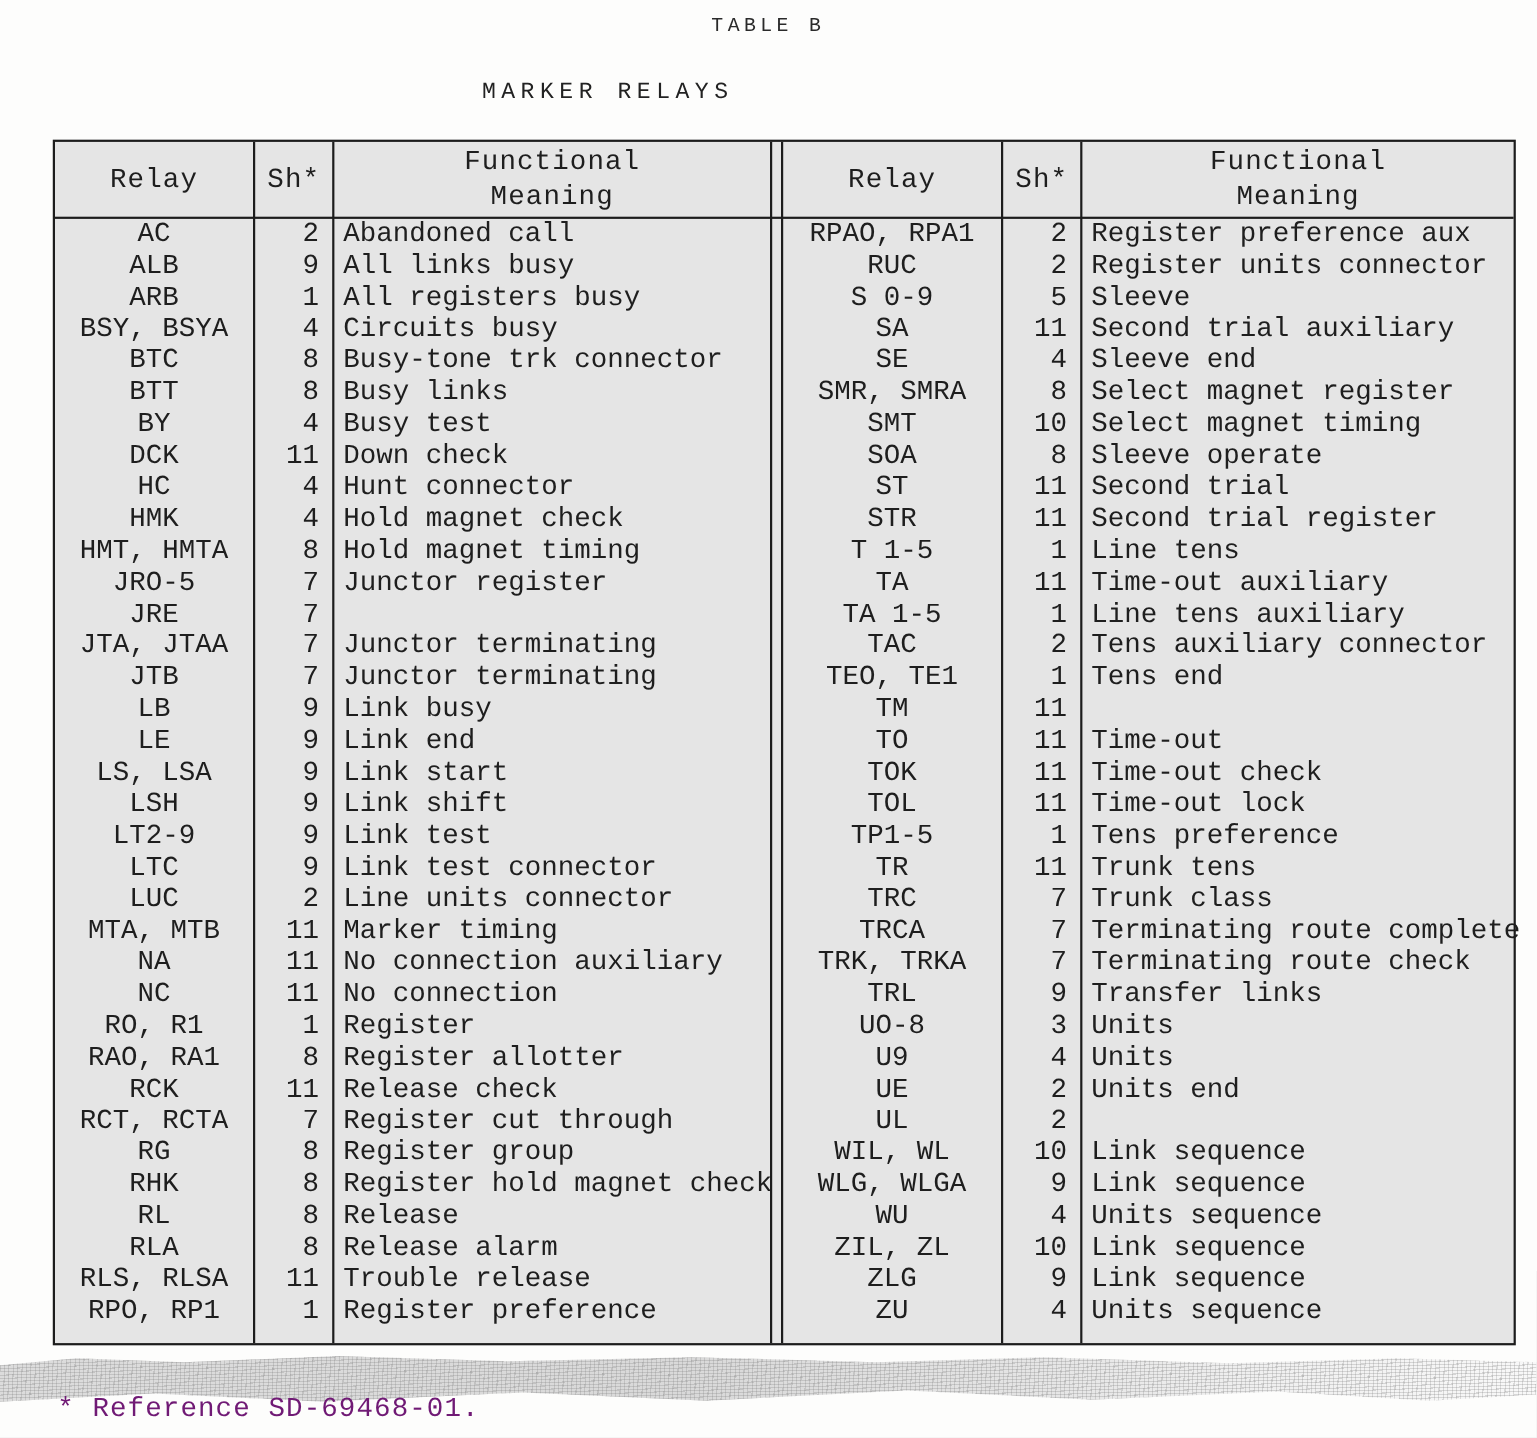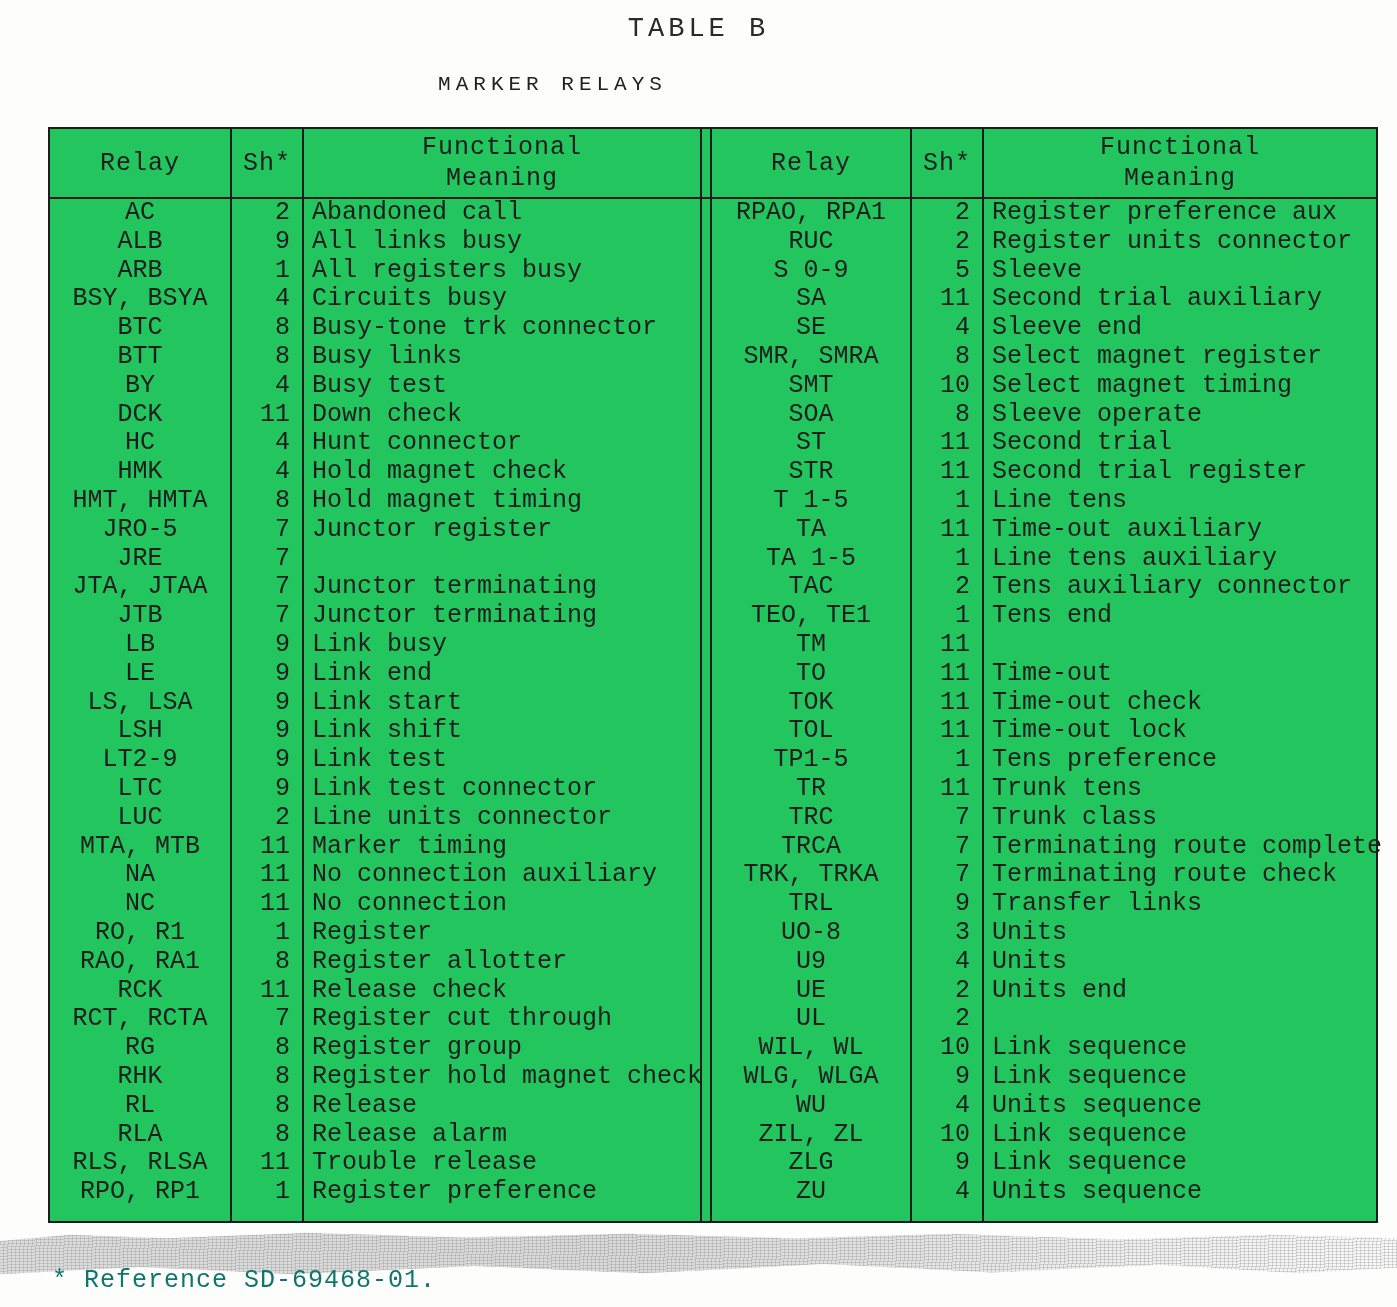--- a/index.html
+++ b/index.html
@@ -5,34 +5,34 @@
   html,body{margin:0;padding:0;}
   body{
     width:1397px;height:1307px;position:relative;
     background:#fdfdfc;
     font-family:"Liberation Mono","DejaVu Sans Mono",monospace;
     color:#1e1e1e;
     overflow:hidden;
   }
   .doc-title{
     position:absolute;top:14px;left:0;width:1397px;
-    text-align:center;font-size:27px;letter-spacing:4px;
+    text-align:center;font-size:18px;letter-spacing:4px;
     color:#2a2a2a;
   }
   .doc-subtitle{
     position:absolute;top:73px;left:0;width:1105px;
     text-align:center;font-size:21px;letter-spacing:5px;
     color:#222;
   }
   .relay-table{
     position:absolute;left:48px;top:127px;width:1330px;height:1096px;
     border:2px solid #1c1c1c;
     box-sizing:border-box;
     display:flex;flex-direction:row;
-    background:#22c55e;
+    background:#e5e5e5;
   }
   .half{position:relative;box-sizing:border-box;}
   .half.left{width:652px;border-right:2px solid #1c1c1c;}
   .mid-gap{width:8px;border-right:2px solid #1c1c1c;box-sizing:content-box;}
   .half.right{flex:1;}
   .header-underline{
     position:absolute;left:0;top:68px;width:100%;height:2px;
     background:#1c1c1c;z-index:3;
   }
   .vline{position:absolute;top:0;bottom:0;width:2px;background:#1c1c1c;z-index:2;}
@@ -65,21 +65,21 @@
   .noise-band{
     position:absolute;left:0;top:1231px;width:1397px;height:46px;
     background:
       repeating-linear-gradient(92deg, rgba(110,110,110,0.22) 0 1px, transparent 1px 4px),
       repeating-linear-gradient(-2deg, rgba(130,130,130,0.28) 0 1px, transparent 1px 3px),
       linear-gradient(90deg,#dcdcdc 0%,#d9d9d9 45%,#e3e3e3 65%,#efefef 82%,#f8f8f8 100%);
     clip-path:polygon(0 22%,5% 8%,12% 16%,22% 4%,33% 14%,45% 6%,57% 16%,68% 6%,80% 18%,91% 8%,100% 16%,100% 80%,93% 92%,83% 74%,71% 90%,59% 72%,46% 92%,34% 76%,21% 94%,10% 78%,0 94%);
   }
   .footnote{
     position:absolute;left:52px;top:1266px;
-    font-size:25px;letter-spacing:1px;color:#0f766e;
+    font-size:25px;letter-spacing:1px;color:#701a75;
   }
 </style>
 </head>
 <body>
 
 <div class="doc-title">TABLE B</div>
 <div class="doc-subtitle">MARKER RELAYS</div>
 
 <div class="relay-table">
   <div class="header-underline"></div>

